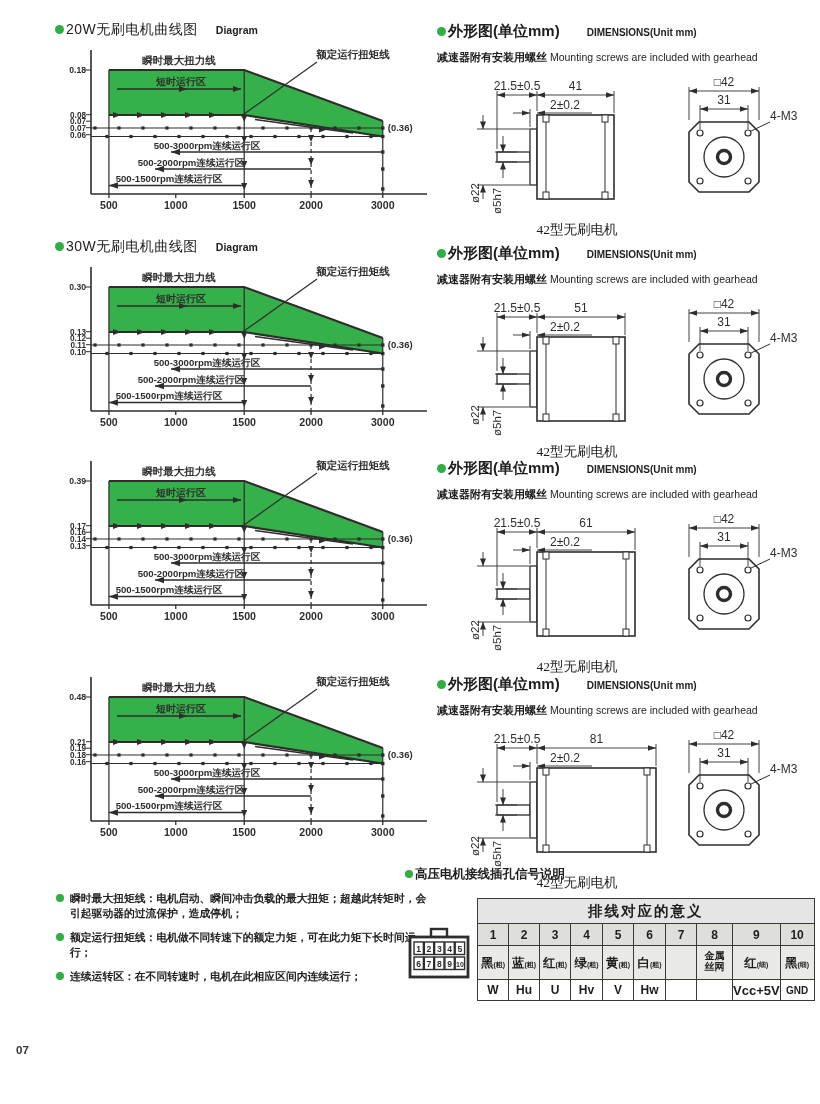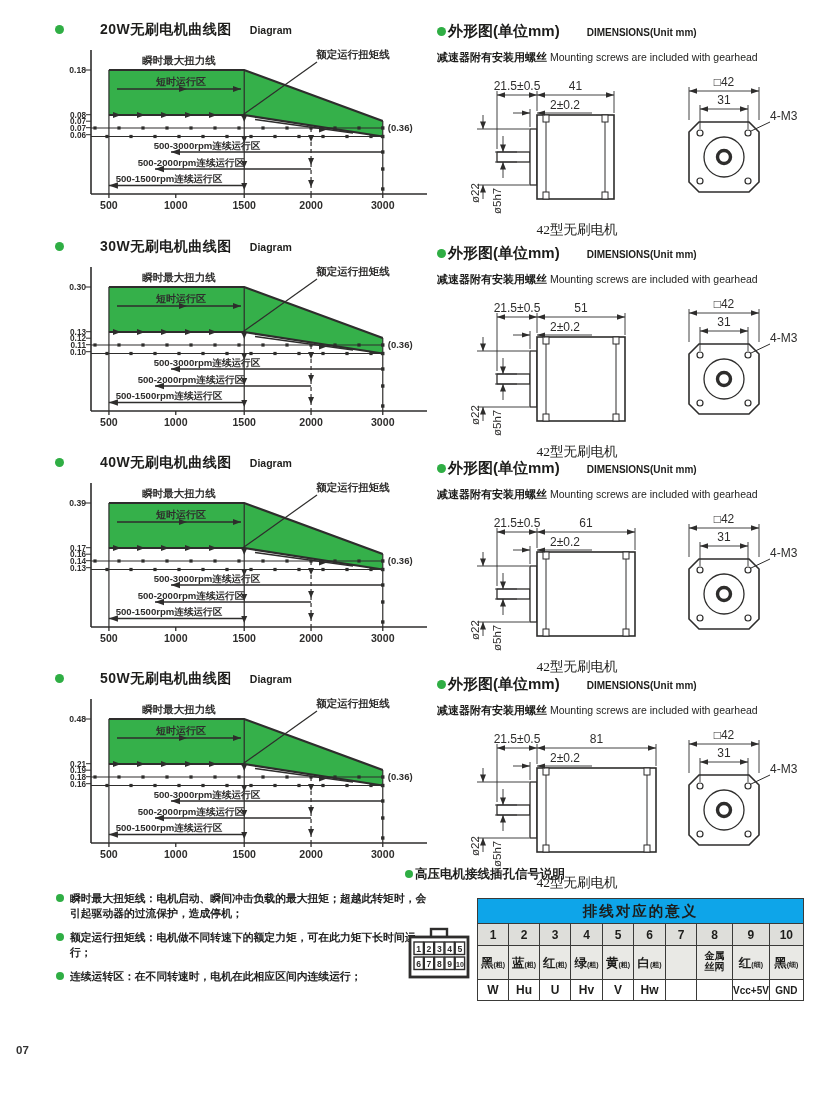--- a/index.html
+++ b/index.html
@@ -5,48 +5,48 @@
   html,body{margin:0;padding:0;}
   body{
     width:820px;height:1104px;position:relative;background:#fff;
     font-family:"Liberation Sans","DejaVu Sans",sans-serif;color:#1d1d1b;overflow:hidden;
   }
   .dot{display:inline-block;width:9px;height:9px;border-radius:50%;background:#2fae44;margin-right:2px;vertical-align:middle;}
   .dot.sm{width:8px;height:8px;}
   
   .chart-block{position:absolute;left:55px;width:382px;}
   .chart-title{height:22px;white-space:nowrap;}
-  .chart-title .t-zh{font-weight:bold;font-size:14px;letter-spacing:0.5px;margin-left:34px;}
+  .chart-title .t-zh{font-weight:normal;font-size:14px;letter-spacing:0.5px;}
   .chart-title .t-en{font-weight:bold;font-size:10.5px;margin-left:18px;}
   
   .dim-block{position:absolute;left:437px;width:383px;}
   .dim-h1{white-space:nowrap;}
   .dim-h1 .t-zh{font-weight:bold;font-size:15px;}
   .dim-h1 .t-en{font-weight:bold;font-size:10px;margin-left:3px;padding-left:24px;}
   .dim-h2{font-size:10.5px;margin-top:9px;white-space:nowrap;}
   .dim-h2 .s-zh{font-weight:bold;font-size:11px;}
   .dim-caption{width:280px;text-align:center;font-size:13.5px;font-family:"Liberation Serif","DejaVu Serif",serif;margin-top:0px;}
   
   .notes{position:absolute;left:56px;top:891px;width:378px;}
   .note{display:flex;margin-bottom:9px;font-size:10.8px;font-weight:bold;line-height:1.4;color:#222;}
   .note .note-dot{flex:0 0 8px;width:8px;height:8px;border-radius:50%;background:#2fae44;margin:3px 6px 0 0;}
   
   .wiring{position:absolute;left:405px;top:864px;width:415px;}
   .wiring-title .t-zh{font-weight:bold;font-size:12.5px;}
   .wiring-title .t-en{display:block;font-weight:bold;font-size:10.5px;margin-left:14px;margin-top:1px;}
   .wire-table{position:absolute;left:72px;top:34px;border-collapse:collapse;table-layout:fixed;}
   .wire-table td{border:1.6px solid #3a3a38;text-align:center;padding:0;overflow:hidden;}
-  .wt-head td{font-weight:bold;font-size:14.5px;height:24px;background:#0ea5e9;letter-spacing:2px;}
+  .wt-head td{font-weight:bold;font-size:14.5px;height:24px;background:#e5e5e5;letter-spacing:2px;}
   .wt-pins td{font-weight:bold;font-size:12px;height:21px;background:#dededa;}
   .wt-wires td{height:33px;background:#e9e9e5;font-weight:bold;}
   .wt-wires .w-main{font-size:12.5px;}
   .wt-wires .w-sub{font-size:7px;}
   .wt-wires td.small-cell .w-main{font-size:10px;line-height:1.05;display:inline-block;width:26px;}
   .wt-sigs td{font-weight:bold;font-size:12px;height:20px;background:#fff;}
-  .wt-sigs td:nth-child(9){font-size:10px;}
+  .wt-sigs td:nth-child(9){font-size:13px;}
   .wt-sigs td:nth-child(10){font-size:10px;}
   .connector{position:absolute;left:2px;top:62px;}
   .footer{position:absolute;left:16px;top:1044px;width:100%;text-align:left;font-size:11.5px;font-weight:bold;color:#333;}
   svg text{font-family:"Liberation Sans","DejaVu Sans",sans-serif;}
 </style>
 </head>
 <body>
 
 <div class="chart-block" style="top:20px">
   <div class="chart-title"><span class="dot"></span><span class="t-zh">20W无刷电机曲线图</span><span class="t-en">Diagram</span></div>
@@ -236,21 +236,20 @@
       <text x="120.76" y="167" font-size="10.6" text-anchor="middle" font-weight="bold" fill="#2e2d2c">1000</text>
       <line x1="189.22" y1="152" x2="189.22" y2="156" stroke="#2e2d2c" stroke-width="1.3"></line>
       <text x="189.22" y="167" font-size="10.6" text-anchor="middle" font-weight="bold" fill="#2e2d2c">1500</text>
       <line x1="256.05" y1="152" x2="256.05" y2="156" stroke="#2e2d2c" stroke-width="1.3"></line>
       <text x="256.05" y="167" font-size="10.6" text-anchor="middle" font-weight="bold" fill="#2e2d2c">2000</text>
       <line x1="327.77" y1="152" x2="327.77" y2="156" stroke="#2e2d2c" stroke-width="1.3"></line>
       <text x="327.77" y="167" font-size="10.6" text-anchor="middle" font-weight="bold" fill="#2e2d2c">3000</text>
     </svg>
 </div>
 <div class="chart-block" style="top:453px">
-  <div class="chart-title"><span class="dot"></span><span class="t-zh">40W无刷电机曲线图</span><span class="t-en">Diagram</span></div>
   <svg id="chart-svg-2" width="380" height="175">
       <polygon points="53.93,28 189.22,28 327.77,79 327.77,94.5 189.22,73 53.93,73" fill="#35b04a"></polygon>
       <line x1="36" y1="8" x2="36" y2="152" stroke="#2e2d2c" stroke-width="1.6"></line>
       <line x1="36" y1="152" x2="372" y2="152" stroke="#2e2d2c" stroke-width="1.6"></line>
       <path d="M53.93 28 H189.22 L327.77 79" fill="none" stroke="#2e2d2c" stroke-width="2.2"></path>
       <line x1="53.93" y1="73" x2="189.22" y2="73" stroke="#2e2d2c" stroke-width="2.2"></line>
       <line x1="189.22" y1="73" x2="327.77" y2="94.5" stroke="#2e2d2c" stroke-width="2.2"></line>
       <polygon points="66,73 58,70 58,76" fill="#2e2d2c"></polygon>
       <polygon points="90,73 82,70 82,76" fill="#2e2d2c"></polygon>
       <polygon points="114,73 106,70 106,76" fill="#2e2d2c"></polygon>
@@ -333,21 +332,20 @@
       <text x="120.76" y="167" font-size="10.6" text-anchor="middle" font-weight="bold" fill="#2e2d2c">1000</text>
       <line x1="189.22" y1="152" x2="189.22" y2="156" stroke="#2e2d2c" stroke-width="1.3"></line>
       <text x="189.22" y="167" font-size="10.6" text-anchor="middle" font-weight="bold" fill="#2e2d2c">1500</text>
       <line x1="256.05" y1="152" x2="256.05" y2="156" stroke="#2e2d2c" stroke-width="1.3"></line>
       <text x="256.05" y="167" font-size="10.6" text-anchor="middle" font-weight="bold" fill="#2e2d2c">2000</text>
       <line x1="327.77" y1="152" x2="327.77" y2="156" stroke="#2e2d2c" stroke-width="1.3"></line>
       <text x="327.77" y="167" font-size="10.6" text-anchor="middle" font-weight="bold" fill="#2e2d2c">3000</text>
     </svg>
 </div>
 <div class="chart-block" style="top:669px">
-  <div class="chart-title"><span class="dot"></span><span class="t-zh">50W无刷电机曲线图</span><span class="t-en">Diagram</span></div>
   <svg id="chart-svg-3" width="380" height="175">
       <polygon points="53.93,28 189.22,28 327.77,79 327.77,94.5 189.22,73 53.93,73" fill="#35b04a"></polygon>
       <line x1="36" y1="8" x2="36" y2="152" stroke="#2e2d2c" stroke-width="1.6"></line>
       <line x1="36" y1="152" x2="372" y2="152" stroke="#2e2d2c" stroke-width="1.6"></line>
       <path d="M53.93 28 H189.22 L327.77 79" fill="none" stroke="#2e2d2c" stroke-width="2.2"></path>
       <line x1="53.93" y1="73" x2="189.22" y2="73" stroke="#2e2d2c" stroke-width="2.2"></line>
       <line x1="189.22" y1="73" x2="327.77" y2="94.5" stroke="#2e2d2c" stroke-width="2.2"></line>
       <polygon points="66,73 58,70 58,76" fill="#2e2d2c"></polygon>
       <polygon points="90,73 82,70 82,76" fill="#2e2d2c"></polygon>
       <polygon points="114,73 106,70 106,76" fill="#2e2d2c"></polygon>

